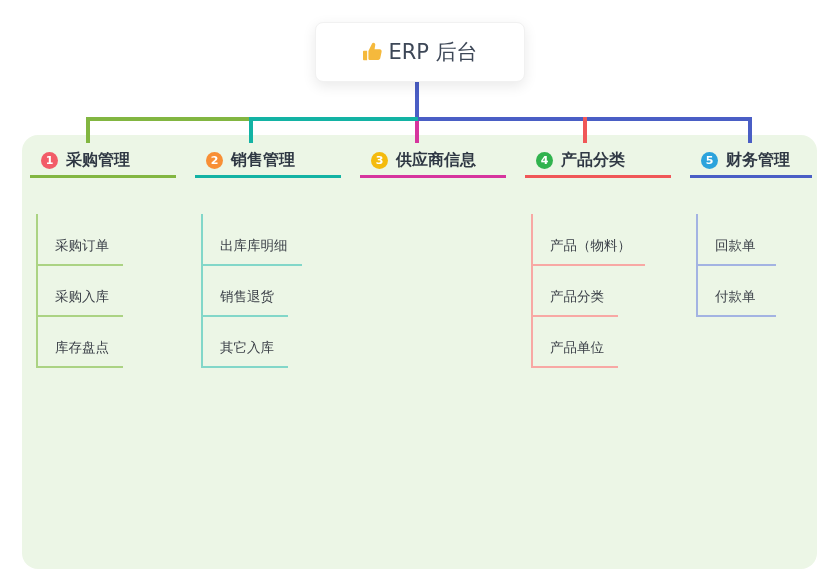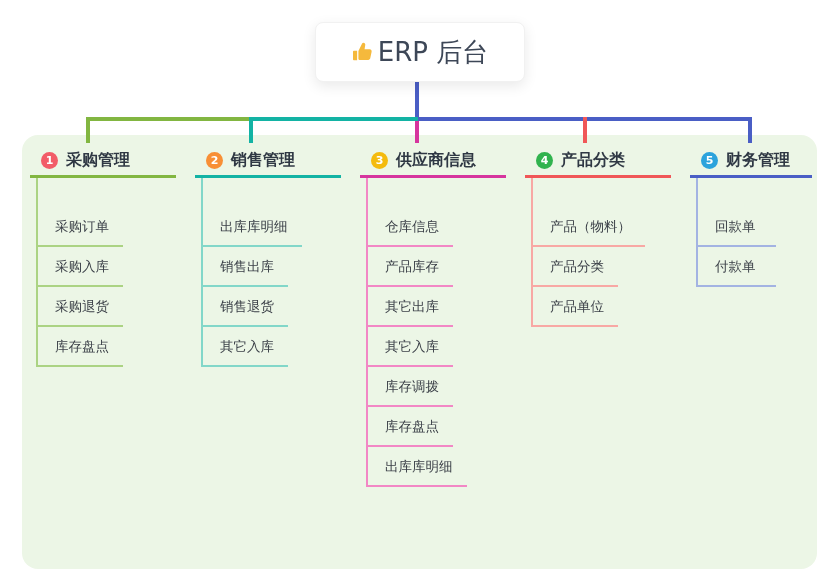--- a/index.html
+++ b/index.html
@@ -7,21 +7,21 @@
   body { font-family:"DejaVu Sans","Liberation Sans",sans-serif; }
   .canvas { position:relative; width:839px; height:588px; background:#ffffff; overflow:hidden; }
 
   .panel { position:absolute; left:22px; top:135px; width:795px; height:434px;
            background:#ecf6e6; border-radius:16px; }
 
   .root-node { position:absolute; left:315px; top:22px; width:210px; height:60px;
                background:#ffffff; border:1px solid #f1f1f1; border-radius:8px;
                box-shadow:0 4px 14px rgba(0,0,0,0.09);
                display:flex; align-items:center; justify-content:center; gap:4px;
-               font-size:26px; color:#3d4757; font-weight:500; }
+               font-size:21px; color:#3d4757; font-weight:500; }
   .root-node svg { display:block; }
 
   .line { position:absolute; }
   .stem     { left:415px; top:82px;  width:4px;  height:35px; background:#4a5ec5; }
   .spine-g  { left:86px;  top:117px; width:167px; height:4px; background:#82b641; }
   .spine-t  { left:253px; top:117px; width:165px; height:4px; background:#13b3a4; }
   .spine-b  { left:418px; top:117px; width:334px; height:4px; background:#4a5ec5; }
   .drop     { top:117px; width:4px; height:26px; }
   .drop-1   { left:86px;  background:#82b641; }
   .drop-2   { left:249px; background:#13b3a4; }
@@ -39,26 +39,26 @@
   .branch-header { height:30px; display:flex; align-items:center; gap:8px;
                    padding-left:11px; font-size:16px; font-weight:600; color:#2f3844;
                    white-space:nowrap; cursor:default; }
   .badge { width:17px; height:17px; border-radius:50%; background:var(--badge);
            color:#ffffff; font-size:11px; font-weight:700; flex:0 0 auto;
            display:flex; align-items:center; justify-content:center; }
   .branch-underline { width:146px; height:3px; background:var(--main); }
   .b5 .branch-underline { width:122px; }
 
   .items { margin-left:6px; border-left:2px solid var(--light); width:fit-content; }
-  .item  { width:fit-content; min-width:78px; height:40px;
+  .item  { width:fit-content; min-width:78px; height:51px;
            display:flex; align-items:flex-end;
            padding:0 14px 9px 17px;
            border-bottom:2px solid var(--light);
            font-size:13.5px; color:#3a3f47; white-space:nowrap; }
-  .item:first-child { height:69px; }
+  .item:first-child { height:52px;margin-top:36px; }
 </style>
 </head>
 <body>
 
 <div class="canvas">
 
   <div class="panel"></div>
 
   <div class="line stem"></div>
   <div class="line spine-g"></div>
@@ -82,54 +82,43 @@
 
   <div class="branch b1" style="left:30px">
     <div class="branch-header">
       <span class="badge">1</span>
       <span>采购管理</span>
     </div>
     <div class="branch-underline"></div>
     <div class="items">
       <div class="item">采购订单</div>
       <div class="item">采购入库</div>
-      <div class="item">采购退货</div>
       <div class="item">库存盘点</div>
     </div>
   </div>
 
   <div class="branch b2" style="left:195px">
     <div class="branch-header">
       <span class="badge">2</span>
       <span>销售管理</span>
     </div>
     <div class="branch-underline"></div>
     <div class="items">
       <div class="item">出库库明细</div>
-      <div class="item">销售出库</div>
       <div class="item">销售退货</div>
       <div class="item">其它入库</div>
     </div>
   </div>
 
   <div class="branch b3" style="left:360px">
     <div class="branch-header">
       <span class="badge">3</span>
       <span>供应商信息</span>
     </div>
     <div class="branch-underline"></div>
-    <div class="items">
-      <div class="item">仓库信息</div>
-      <div class="item">产品库存</div>
-      <div class="item">其它出库</div>
-      <div class="item">其它入库</div>
-      <div class="item">库存调拨</div>
-      <div class="item">库存盘点</div>
-      <div class="item">出库库明细</div>
-    </div>
   </div>
 
   <div class="branch b4" style="left:525px">
     <div class="branch-header">
       <span class="badge">4</span>
       <span>产品分类</span>
     </div>
     <div class="branch-underline"></div>
     <div class="items">
       <div class="item">产品（物料）</div>

